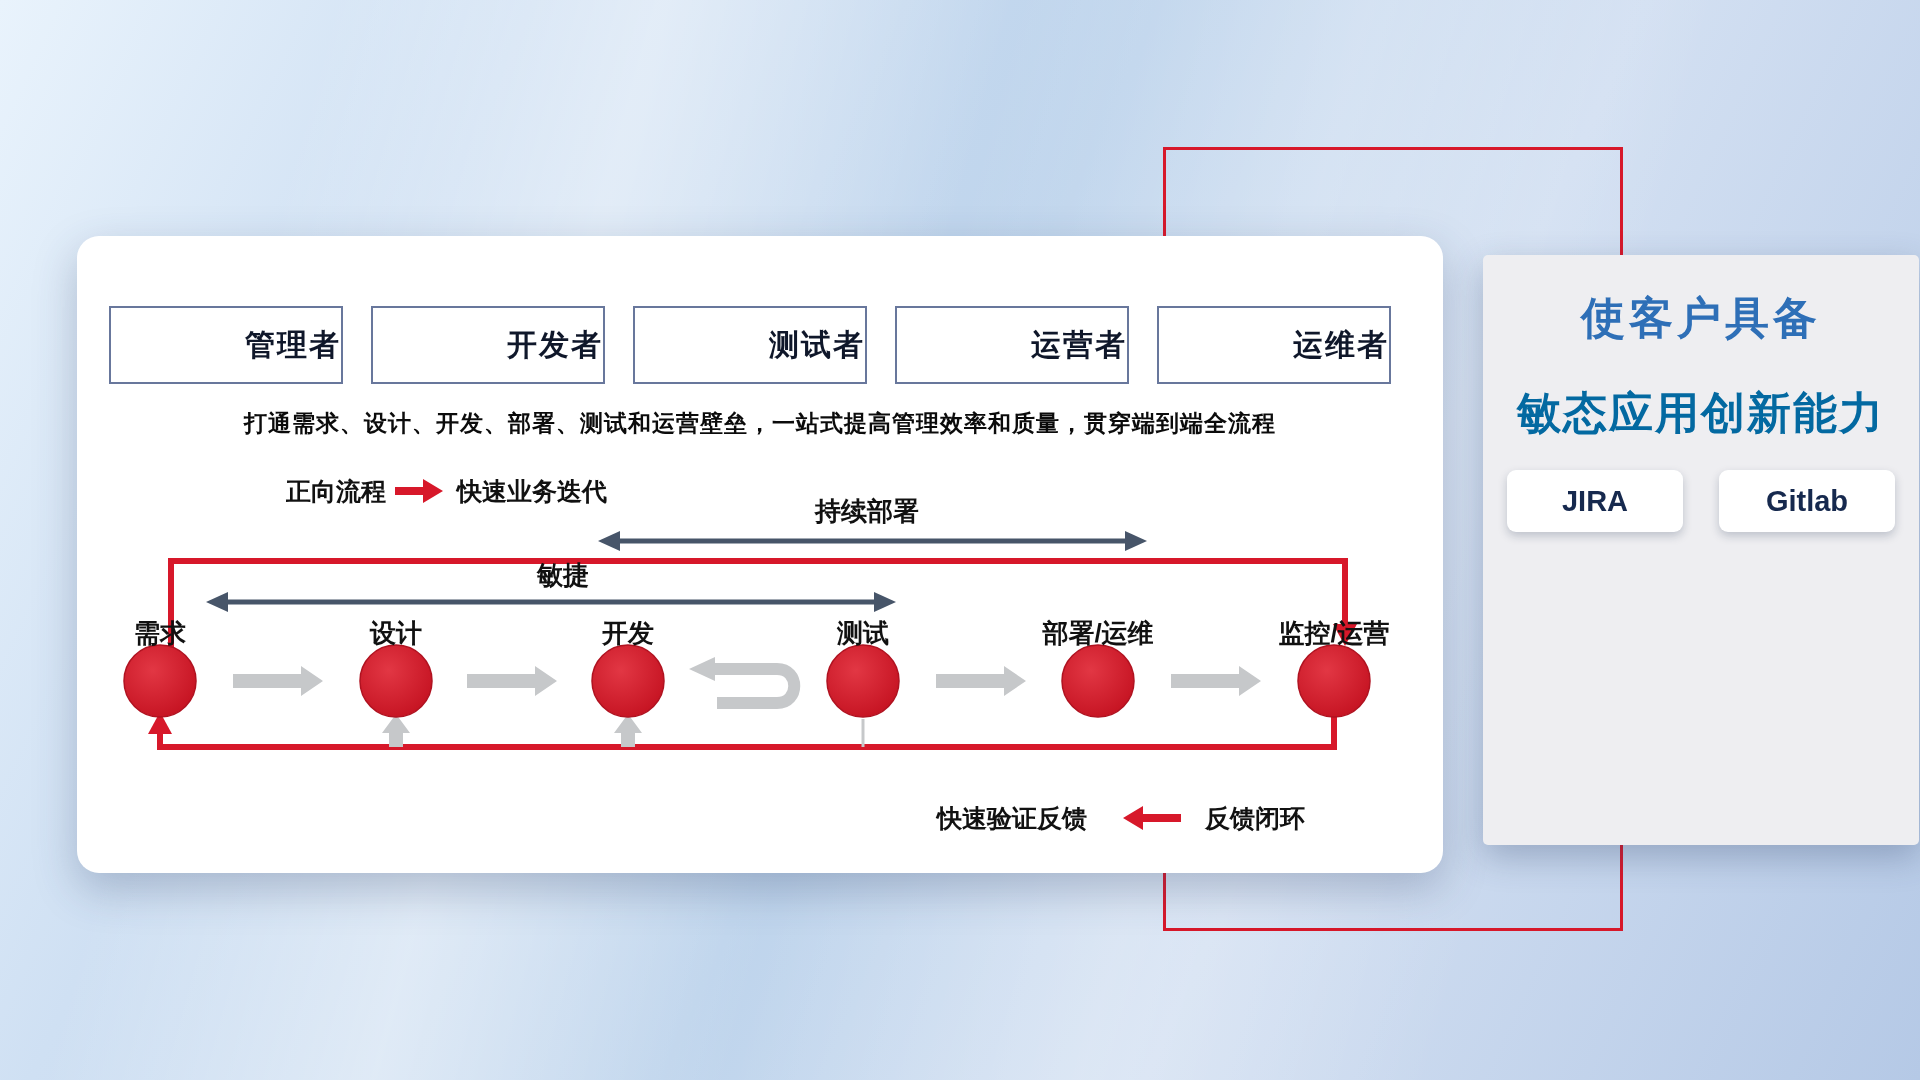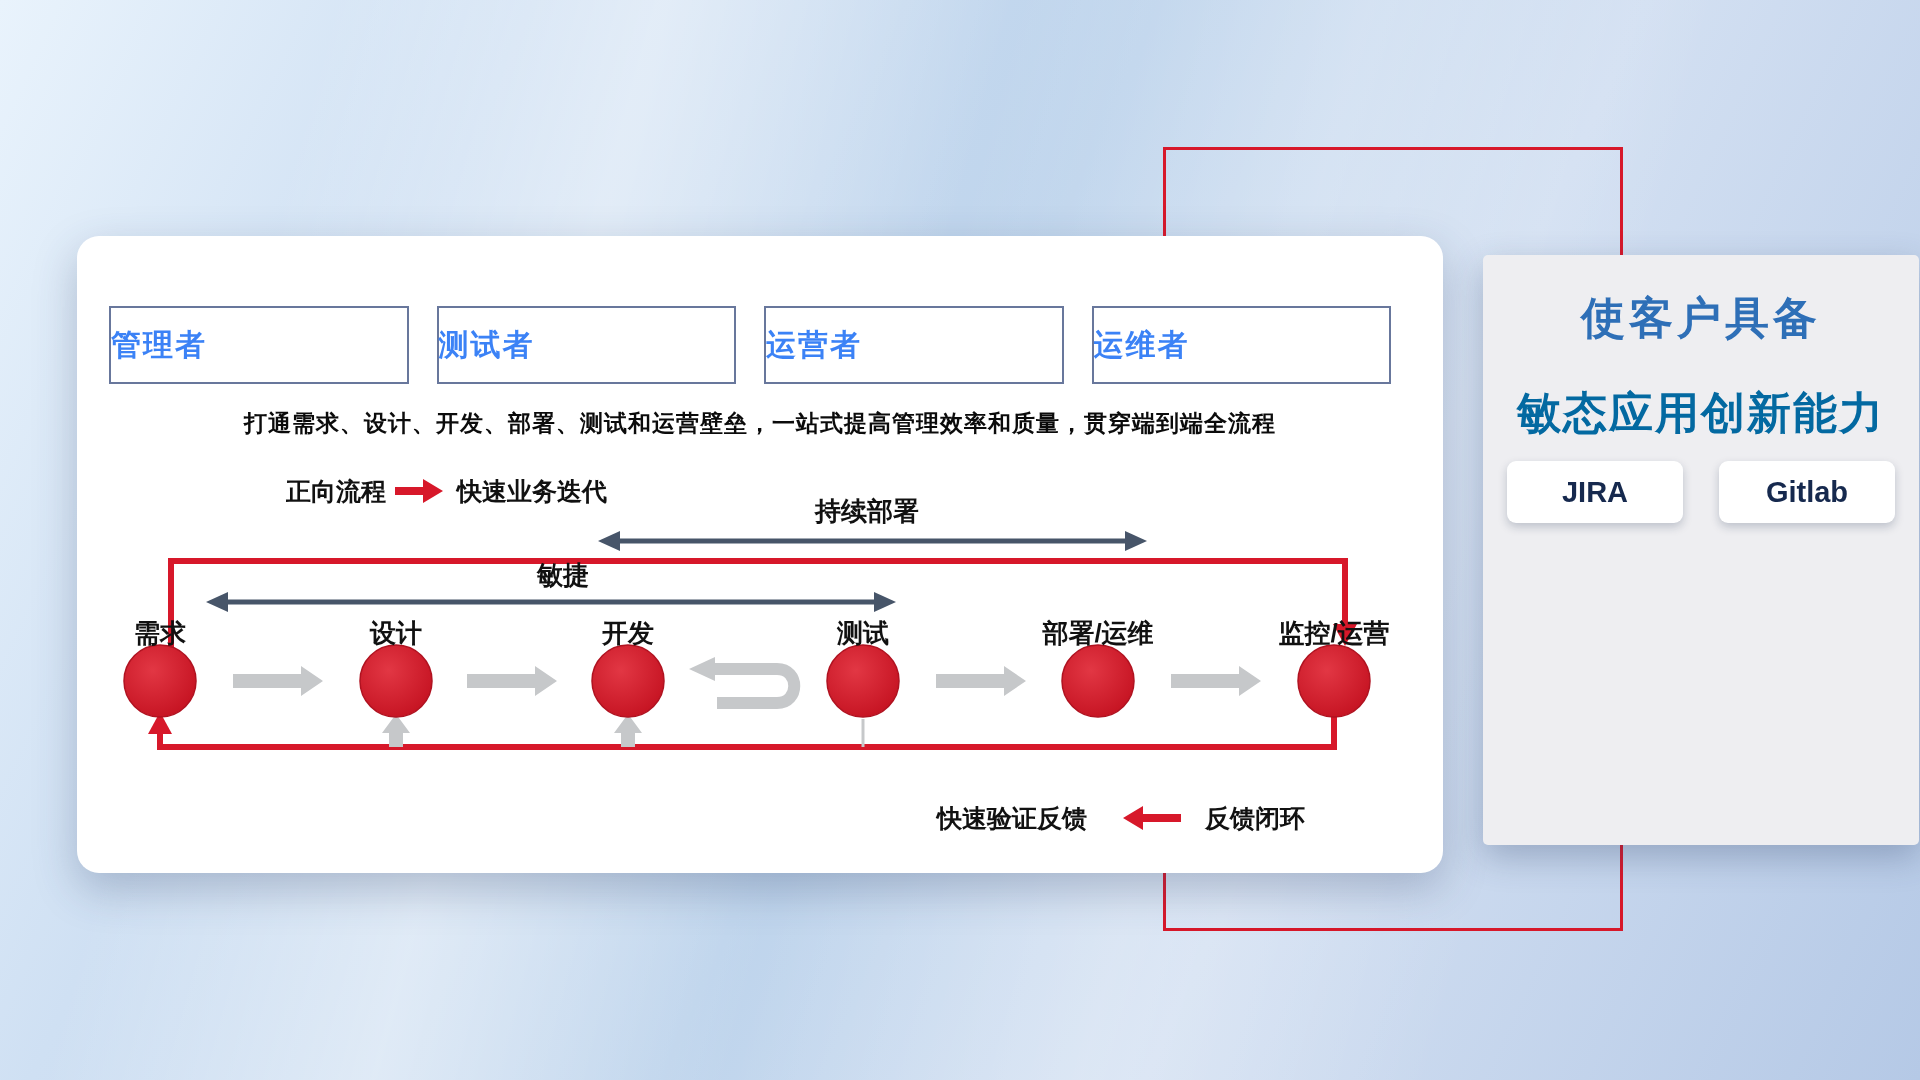--- a/index.html
+++ b/index.html
@@ -22,41 +22,41 @@
     position:absolute; left:77px; top:236px; width:1366px; height:637px;
     background:#ffffff; border-radius:22px; z-index:2;
     box-shadow:0 16px 44px rgba(45,65,105,.28);
   }
   .roles{
     position:absolute; left:32px; right:52px; top:70px; height:78px;
     display:flex; gap:28px;
   }
   .role-box{
     flex:1; border:2px solid #68779c; background:#fff;
-    display:flex; align-items:center; justify-content:flex-start;
-    font-size:30px; font-weight:600; color:#3b82f6; letter-spacing:2px;
+    display:flex; align-items:center; justify-content:flex-end;
+    font-size:30px; font-weight:600; color:#0f172a; letter-spacing:2px;
   }
   .description{
     position:absolute; left:0; right:0; top:172px; text-align:center;
     font-size:23px; font-weight:700; color:#0b0b0b; letter-spacing:1px;
   }
   .flow-svg{ position:absolute; left:0; top:220px; width:1366px; height:417px; }
   .svg-label{ font-family:"Liberation Sans","DejaVu Sans",sans-serif; }
 
   .side-panel{
     position:absolute; left:1448px; top:255px; width:436px; height:590px;
     background:#eeeef1; border-radius:5px; z-index:3;
     box-shadow:0 12px 34px rgba(40,60,100,.30);
     margin-left:35px;
   }
   .side-title{ padding-top:34px; text-align:center; }
   .side-title .t1{ font-size:44px; font-weight:700; color:#2e6fb7; letter-spacing:4px; }
   .side-title .t2{ margin-top:36px; font-size:44px; font-weight:700; color:#0369a1; letter-spacing:2px; }
   .tools{
-    position:absolute; left:24px; right:24px; top:206px;
+    position:absolute; left:24px; right:24px; top:215px;
     display:grid; grid-template-columns:1fr 1fr; column-gap:28px; row-gap:37px;
     grid-auto-rows:62px;
     gap:36px;
   }
   .tool{
     background:#ffffff; border-radius:9px;
     display:flex; align-items:center; justify-content:center;
     font-size:29px; font-weight:700; color:#16294e;
     box-shadow:0 4px 10px rgba(20,35,70,.22);
   }
@@ -65,20 +65,23 @@
 </head>
 <body>
 
 <div class="red-frame"></div>
 
 <div class="main-panel">
 
   <div class="roles">
     <div class="role-box">
         <span>管理者</span>
+      </div>
+    <div class="role-box">
+        <span>开发者</span>
       </div>
     <div class="role-box">
         <span>测试者</span>
       </div>
     <div class="role-box">
         <span>运营者</span>
       </div>
     <div class="role-box">
         <span>运维者</span>
       </div>

